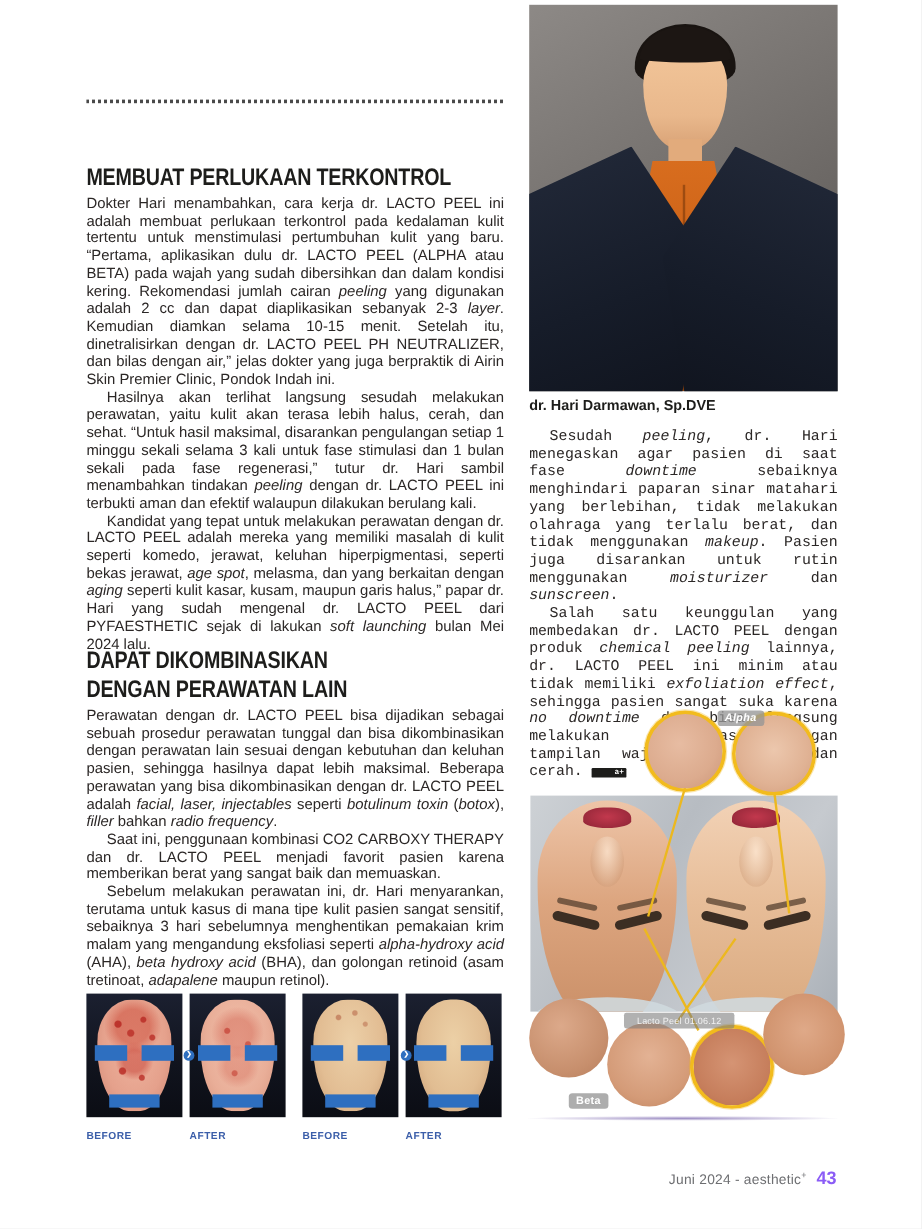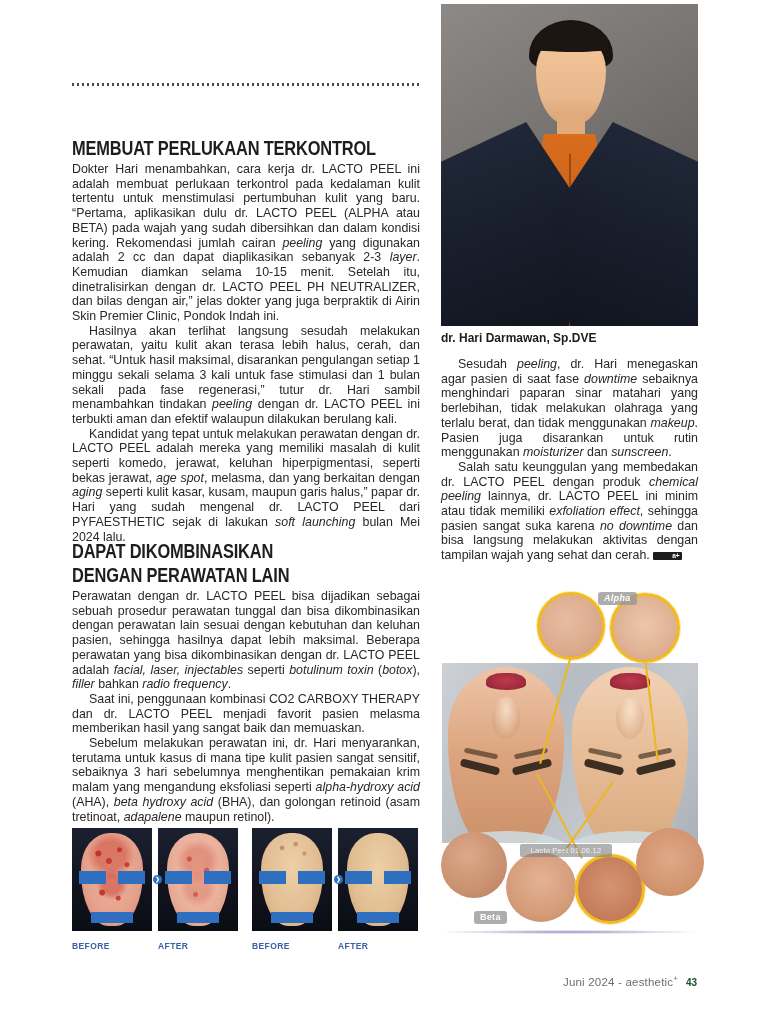--- a/index.html
+++ b/index.html
@@ -95,21 +95,21 @@
   .p-suit-l { position:absolute; left:-14px; top:118px; width:160px; height:210px;
     background:linear-gradient(160deg,#232a3a 0%, #161c29 60%, #10141e 100%);
     clip-path:polygon(62% 0, 100% 44%, 88% 100%, 0 100%, 0 22%);
     border-radius:26px 0 0 0; }
   .p-suit-r { position:absolute; right:-14px; top:118px; width:160px; height:210px;
     background:linear-gradient(200deg,#232a3a 0%, #161c29 60%, #10141e 100%);
     clip-path:polygon(38% 0, 0 44%, 12% 100%, 100% 100%, 100% 22%);
     border-radius:0 26px 0 0; }
   .portrait-caption { position:absolute; left:441px; top:331px; width:257px;
     font-size:12px; font-weight:700; color:#1d1d1b; }
-  .right-text { position:absolute; left:441px; top:357px; width:257px; }
+  .right-text { position:absolute; left:441px; top:357px; width:257px;font-family:Liberation Mono, monospace; }
   
   .fig { position:absolute; left:440px; top:586px; width:260px; height:352px; }
   .fig-photo { position:absolute; left:2px; top:77px; width:256px; height:180px;
     background:linear-gradient(120deg,#cdd1d5 0%, #b7bcc2 40%, #c6cacf 70%, #aab0b7 100%); overflow:hidden; }
   .inv-face { position:absolute; top:4px; width:116px; height:190px;
     border-radius:50% 50% 46% 46% / 34% 34% 62% 62%; }
   .inv-face.f-left  { left:6px;  background:linear-gradient(180deg,#eec5a8 0%, #dca57f 45%, #c98e66 100%); }
   .inv-face.f-right { left:130px; background:linear-gradient(180deg,#f2d2b6 0%, #e7bd98 45%, #d8a87e 100%); }
   .lips { position:absolute; left:38px; top:6px; width:40px; height:17px;
     background:radial-gradient(ellipse at 50% 45%, #c2384d 0%, #9c2a3c 70%, #8a2434 100%);
@@ -150,21 +150,21 @@
   .cn4 { left:96px;  top:188px; height:96px;  transform:rotate(-28deg); }
   .watermark { position:absolute; left:80px; top:258px; width:92px; height:13px;
     background:rgba(125,125,125,.6); border-radius:2px; color:#f2f2f2;
     font-size:7.5px; line-height:13px; text-align:center; letter-spacing:.2px; }
   .fig-shadow { position:absolute; left:0; top:344px; width:258px; height:4px;
     background:radial-gradient(ellipse at 50% 50%, rgba(124,104,176,.75) 0%, rgba(124,104,176,0) 72%); }
   
   .footer { position:absolute; right:71px; top:974px; display:flex; align-items:baseline; }
   .footer-issue { font-size:11.5px; color:#6d6e71; letter-spacing:.2px; }
   .footer-issue sup { font-size:7.5px; }
-  .footer-page { font-size:10px; font-weight:800; color:#14532d; margin-left:8px; }
+  .footer-page { font-size:15px; font-weight:800; color:#8b5cf6; margin-left:8px; }
 </style>
 </head>
 <body>
 
 <div class="page">
 
   <div class="dotted-rule"></div>
 
   <div class="sec sec-1">
     <div class="headline">MEMBUAT PERLUKAAN TERKONTROL</div>
@@ -173,21 +173,21 @@
         <p class="para indent"><span>Hasilnya akan terlihat langsung sesudah melakukan perawatan, yaitu kulit akan terasa lebih halus, cerah, dan sehat. “Untuk hasil maksimal, disarankan pengulangan setiap 1 minggu sekali selama 3 kali untuk fase stimulasi dan 1 bulan sekali pada fase regenerasi,” tutur dr. Hari sambil menambahkan tindakan </span><span class="it">peeling</span><span> dengan dr. LACTO PEEL ini terbukti aman dan efektif walaupun dilakukan berulang kali.</span></p>
         <p class="para indent"><span>Kandidat yang tepat untuk melakukan perawatan dengan dr. LACTO PEEL adalah mereka yang memiliki masalah di kulit seperti komedo, jerawat, keluhan hiperpigmentasi, seperti bekas jerawat, </span><span class="it">age spot</span><span>, melasma, dan yang berkaitan dengan </span><span class="it">aging</span><span> seperti kulit kasar, kusam, maupun garis halus,” papar dr. Hari yang sudah mengenal dr. LACTO PEEL dari PYFAESTHETIC sejak di lakukan </span><span class="it">soft launching</span><span> bulan Mei 2024 lalu.</span></p>
       </div>
   </div>
 
   <div class="sec sec-2">
     <div class="headline">DAPAT DIKOMBINASIKAN</div>
     <div class="headline">DENGAN PERAWATAN LAIN</div>
     <div>
         <p class="para"><span>Perawatan dengan dr. LACTO PEEL  bisa dijadikan sebagai sebuah prosedur perawatan tunggal dan bisa dikombinasikan dengan perawatan lain sesuai dengan kebutuhan dan keluhan pasien, sehingga hasilnya dapat lebih maksimal. Beberapa perawatan yang bisa dikombinasikan dengan dr. LACTO PEEL adalah </span><span class="it">facial, laser, injectables</span><span> seperti </span><span class="it">botulinum toxin</span><span> (</span><span class="it">botox</span><span>), </span><span class="it">filler</span><span> bahkan </span><span class="it">radio frequency</span><span>.</span></p>
-        <p class="para indent"><span>Saat ini, penggunaan kombinasi CO2 CARBOXY THERAPY dan dr. LACTO PEEL menjadi favorit pasien melasma memberikan hasil yang sangat baik dan memuaskan.</span></p>
+        <p class="para indent"><span>Saat ini, penggunaan kombinasi CO2 CARBOXY THERAPY dan dr. LACTO PEEL menjadi favorit pasien karena memberikan berat yang sangat baik dan memuaskan.</span></p>
         <p class="para indent"><span>Sebelum melakukan perawatan ini, dr. Hari menyarankan, terutama untuk kasus di mana tipe kulit pasien sangat sensitif, sebaiknya 3 hari sebelumnya menghentikan pemakaian krim malam yang mengandung eksfoliasi seperti </span><span class="it">alpha-hydroxy acid</span><span> (AHA), </span><span class="it">beta hydroxy acid</span><span> (BHA), dan golongan retinoid (asam tretinoat, </span><span class="it">adapalene</span><span> maupun retinol).</span></p>
       </div>
   </div>
 
   <div class="ba-strip">
     <div class="ba-item">
       <div class="ba-face face-v1"></div>
       <div class="bar bar-eye-l"></div>
       <div class="bar bar-eye-r"></div>
       <div class="bar bar-mouth"></div>

